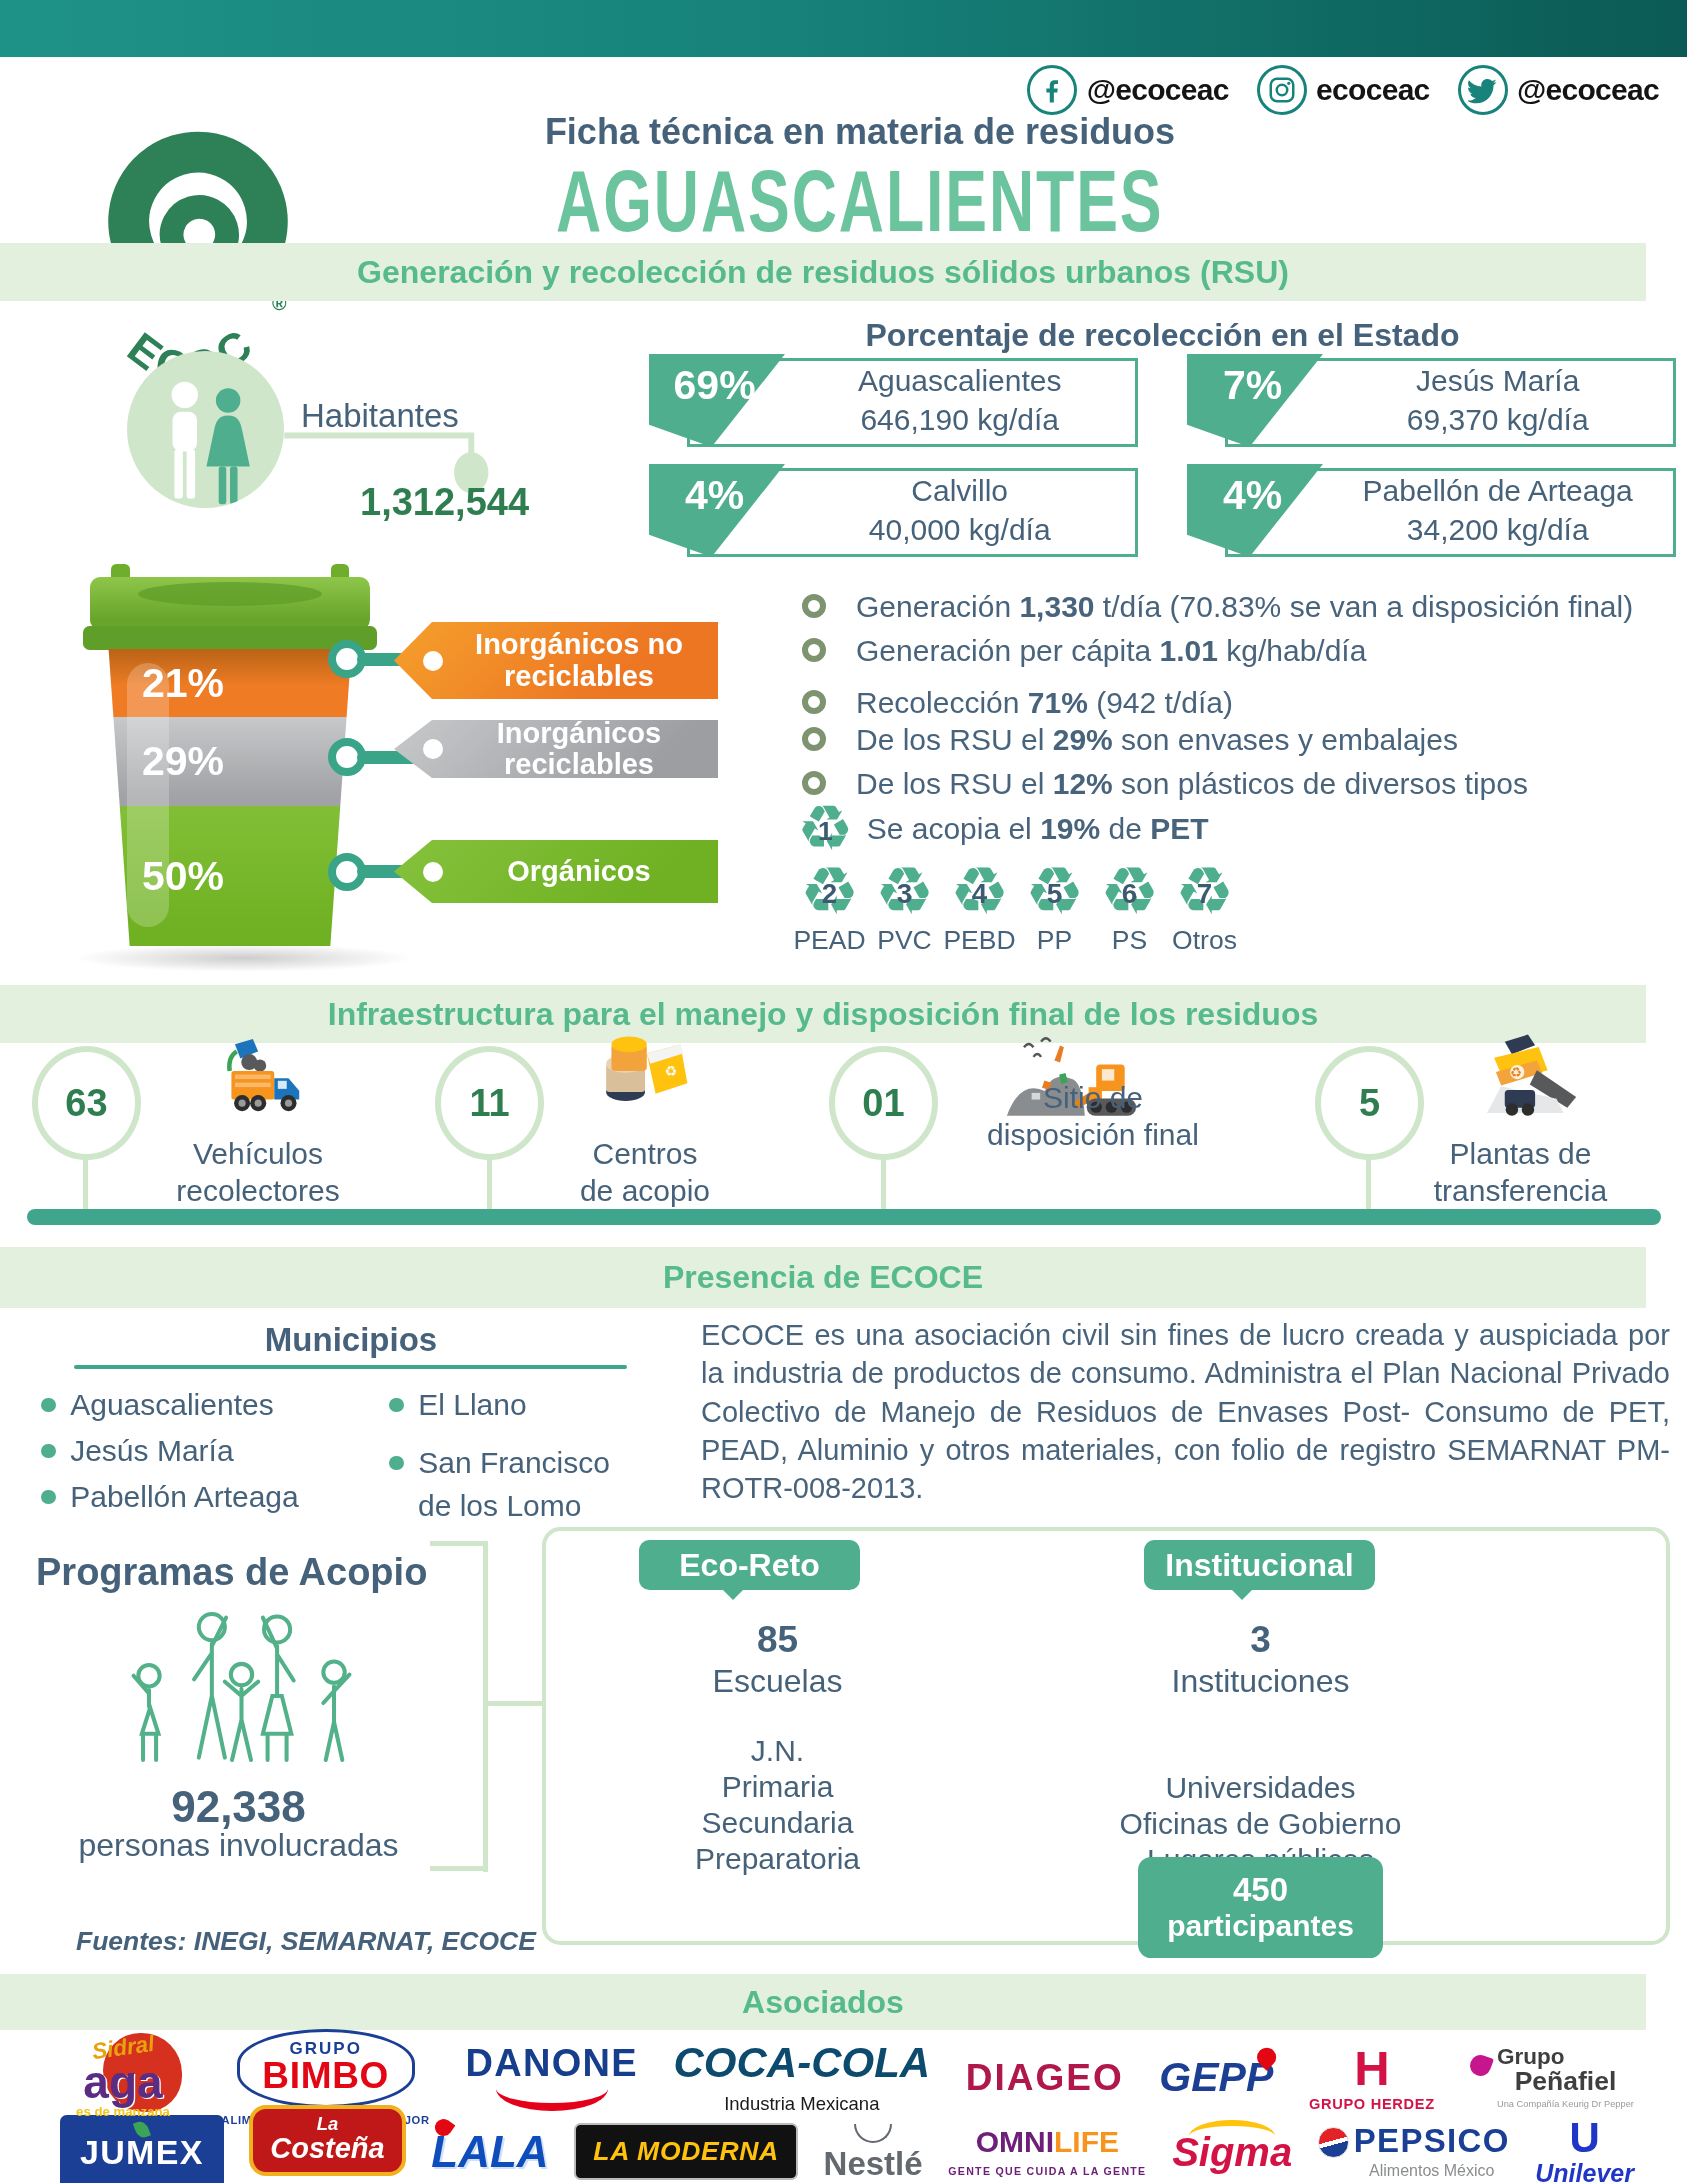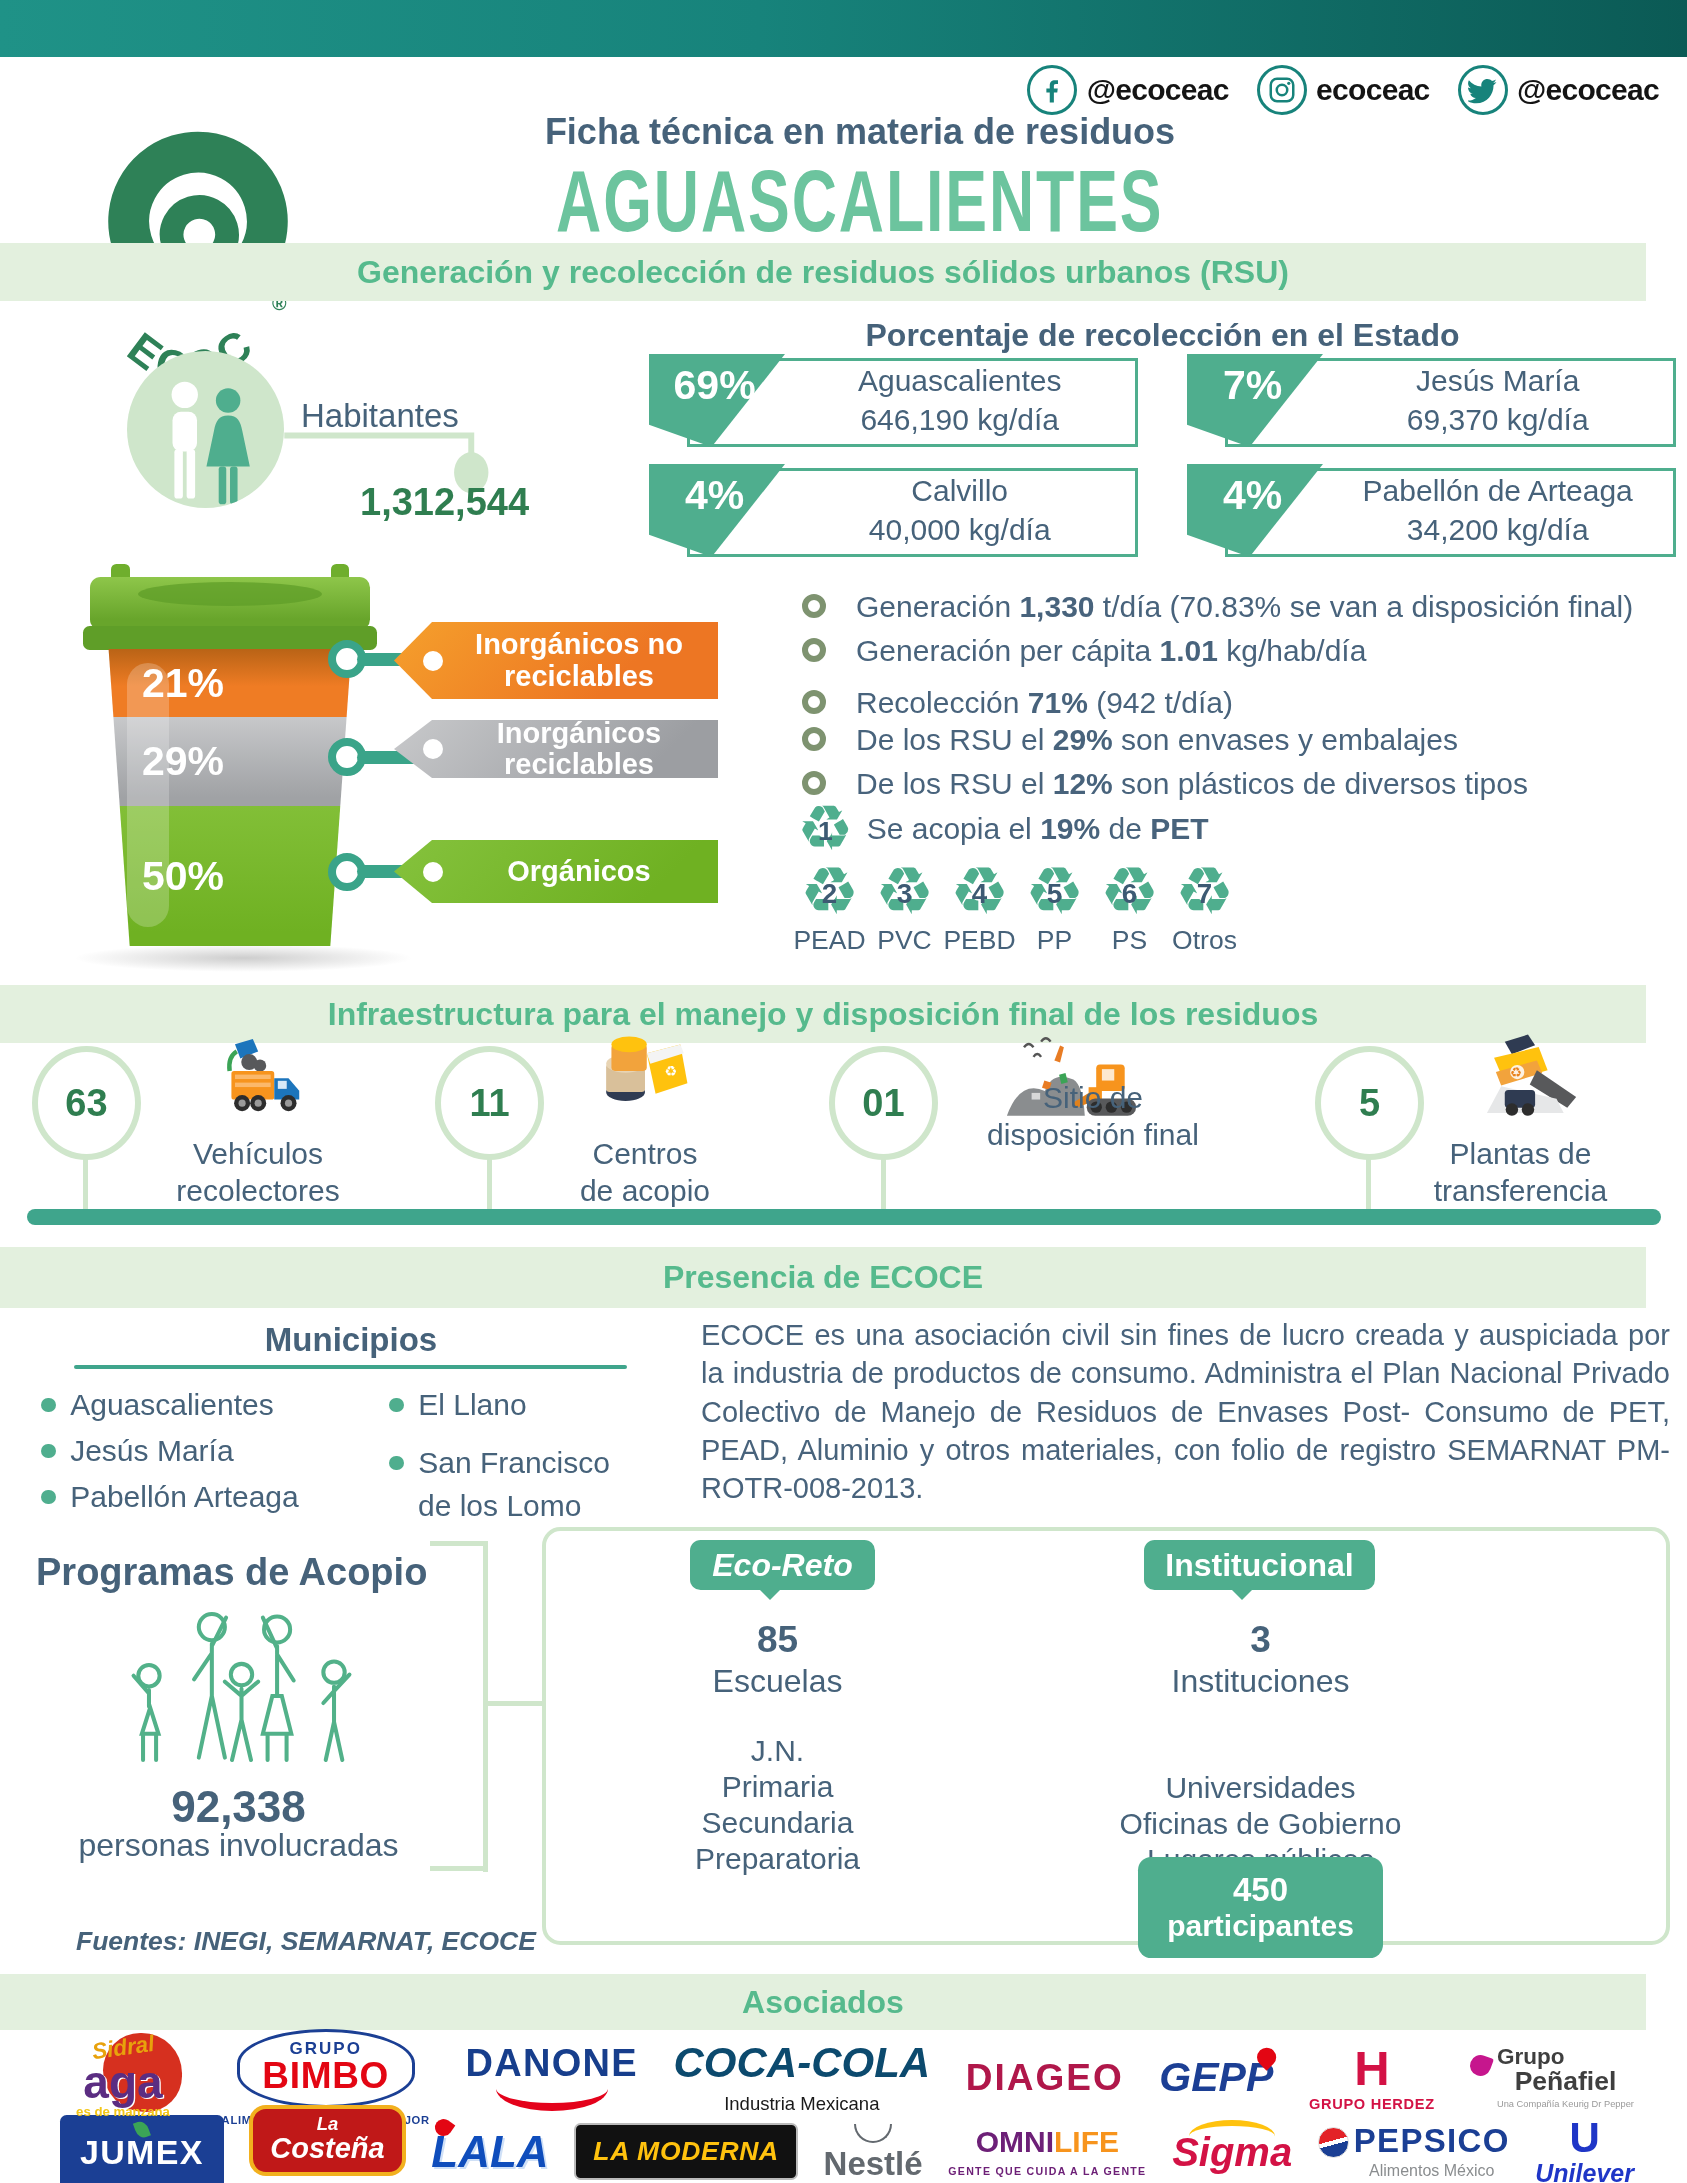--- a/index.html
+++ b/index.html
@@ -592,21 +592,21 @@
   <div class="abs prog-total">92,338</div>
   <div class="abs prog-total-label">personas involucradas</div>
 
   <div class="abs bkt" style="left:430px; top:1541px; width:58px; height:5.3px;"></div>
   <div class="abs bkt" style="left:483px; top:1541px; width:5.3px; height:331px;"></div>
   <div class="abs bkt" style="left:430px; top:1866px; width:58px; height:5.3px;"></div>
   <div class="abs bkt" style="left:488px; top:1701px; width:56px; height:5.3px;"></div>
 
   <div class="abs prog-box"></div>
 
-  <div class="abs ptag" style="left:690px; width:185px;font-style:italic;">Eco-Reto</div>
+  <div class="abs ptag" style="left:639px; width:221px;">Eco-Reto</div>
   <div class="abs pcount" style="left:579px;">85</div>
   <div class="abs pcount-label" style="left:579px;">Escuelas</div>
   <div class="abs plevels" style="left:579px; top:1733px;">
     <div>J.N.</div>
     <div>Primaria</div>
     <div>Secundaria</div>
     <div>Preparatoria</div>
   </div>
 
   <div class="abs ptag" style="left:1144px; width:231px;">Institucional</div>

